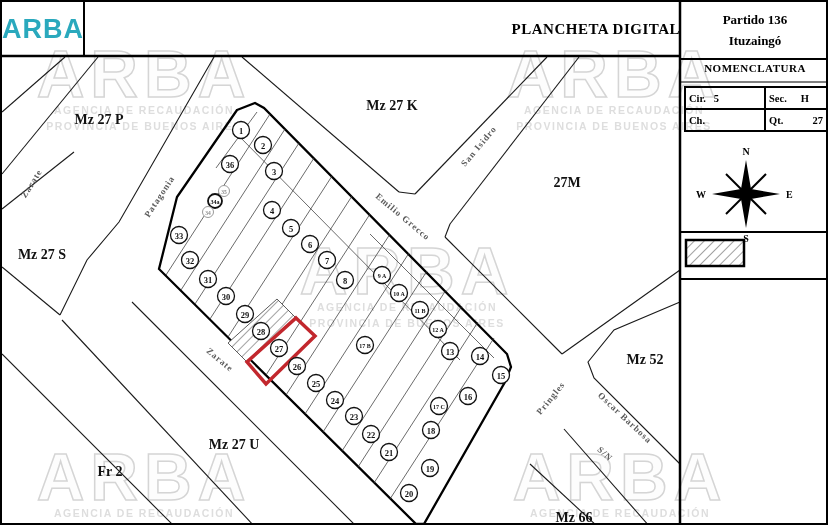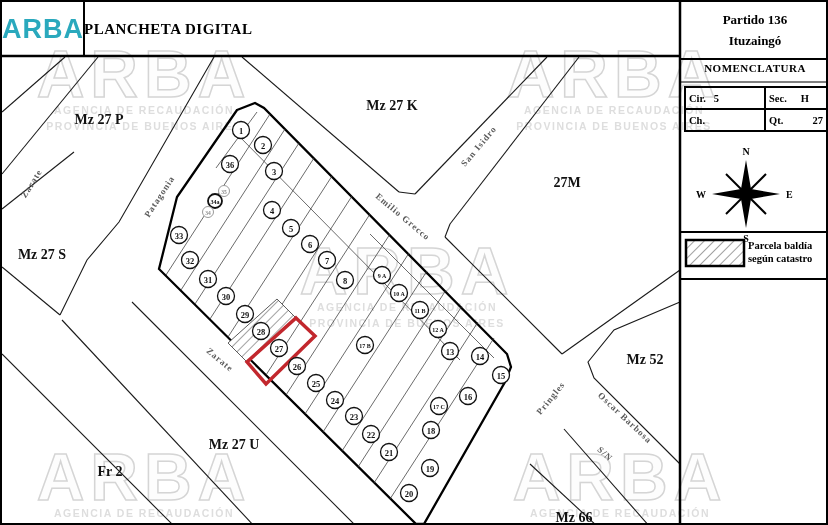--- a/index.html
+++ b/index.html
@@ -24,21 +24,21 @@
   .parcel-num.small{fill:#8a8a8a;}
   .red-parcel{fill:none;stroke:#c2272d;stroke-width:3.5;}
   .vacant-parcel{fill:url(#hatch);stroke:#333;stroke-width:0.8;}
   .divider{stroke:#000;}
   .compass-label{font-family:"Liberation Serif",serif;font-weight:bold;font-size:10px;fill:#000;}
   
   .ov{position:absolute;background:transparent;}
   #logo-box{left:0;top:0;width:82px;height:54px;display:flex;align-items:center;justify-content:center;}
   #logo-box .logo{font-family:"Liberation Sans",sans-serif;font-weight:bold;font-size:27px;
                   color:#2aa9bd;letter-spacing:1px;}
-  #title-box{left:82px;top:0;width:596px;height:54px;display:flex;align-items:center;justify-content:flex-start;}
+  #title-box{left:82px;top:0;width:596px;height:54px;display:flex;align-items:center;justify-content:flex-end;}
   #title-box .title{font-weight:bold;font-size:15px;letter-spacing:.5px;color:#000;}
   #partido-box{left:678px;top:0;width:150px;height:57px;text-align:center;font-weight:bold;
                font-size:13px;line-height:21px;padding-top:7px;box-sizing:border-box;color:#000;}
   #nom-title{left:678px;top:60px;width:150px;text-align:center;font-weight:bold;font-size:11px;
              letter-spacing:.5px;color:#000;}
   #nom-table{left:682px;top:84px;width:144px;border-collapse:collapse;}
   #nom-table td{border:2px solid #000;height:20px;padding:0 3px;font-weight:bold;font-size:10.5px;
                 font-family:"Liberation Serif",serif;background:transparent;}
   #nom-table td .cell{display:flex;align-items:center;}
   #nom-table td.c1{width:72px;}
@@ -275,18 +275,14 @@
       <td>
             <span class="cell">
         <span>Qt.</span>
         <span class="v-end">27</span>
             </span>
           </td>
     </tr>
   </tbody>
     </table>
 
-  <div class="ov" id="legend-text">
-    <div>Parcela baldía</div>
-    <div>según catastro</div>
-  </div>
 
 </div>
 
 </body></html>

